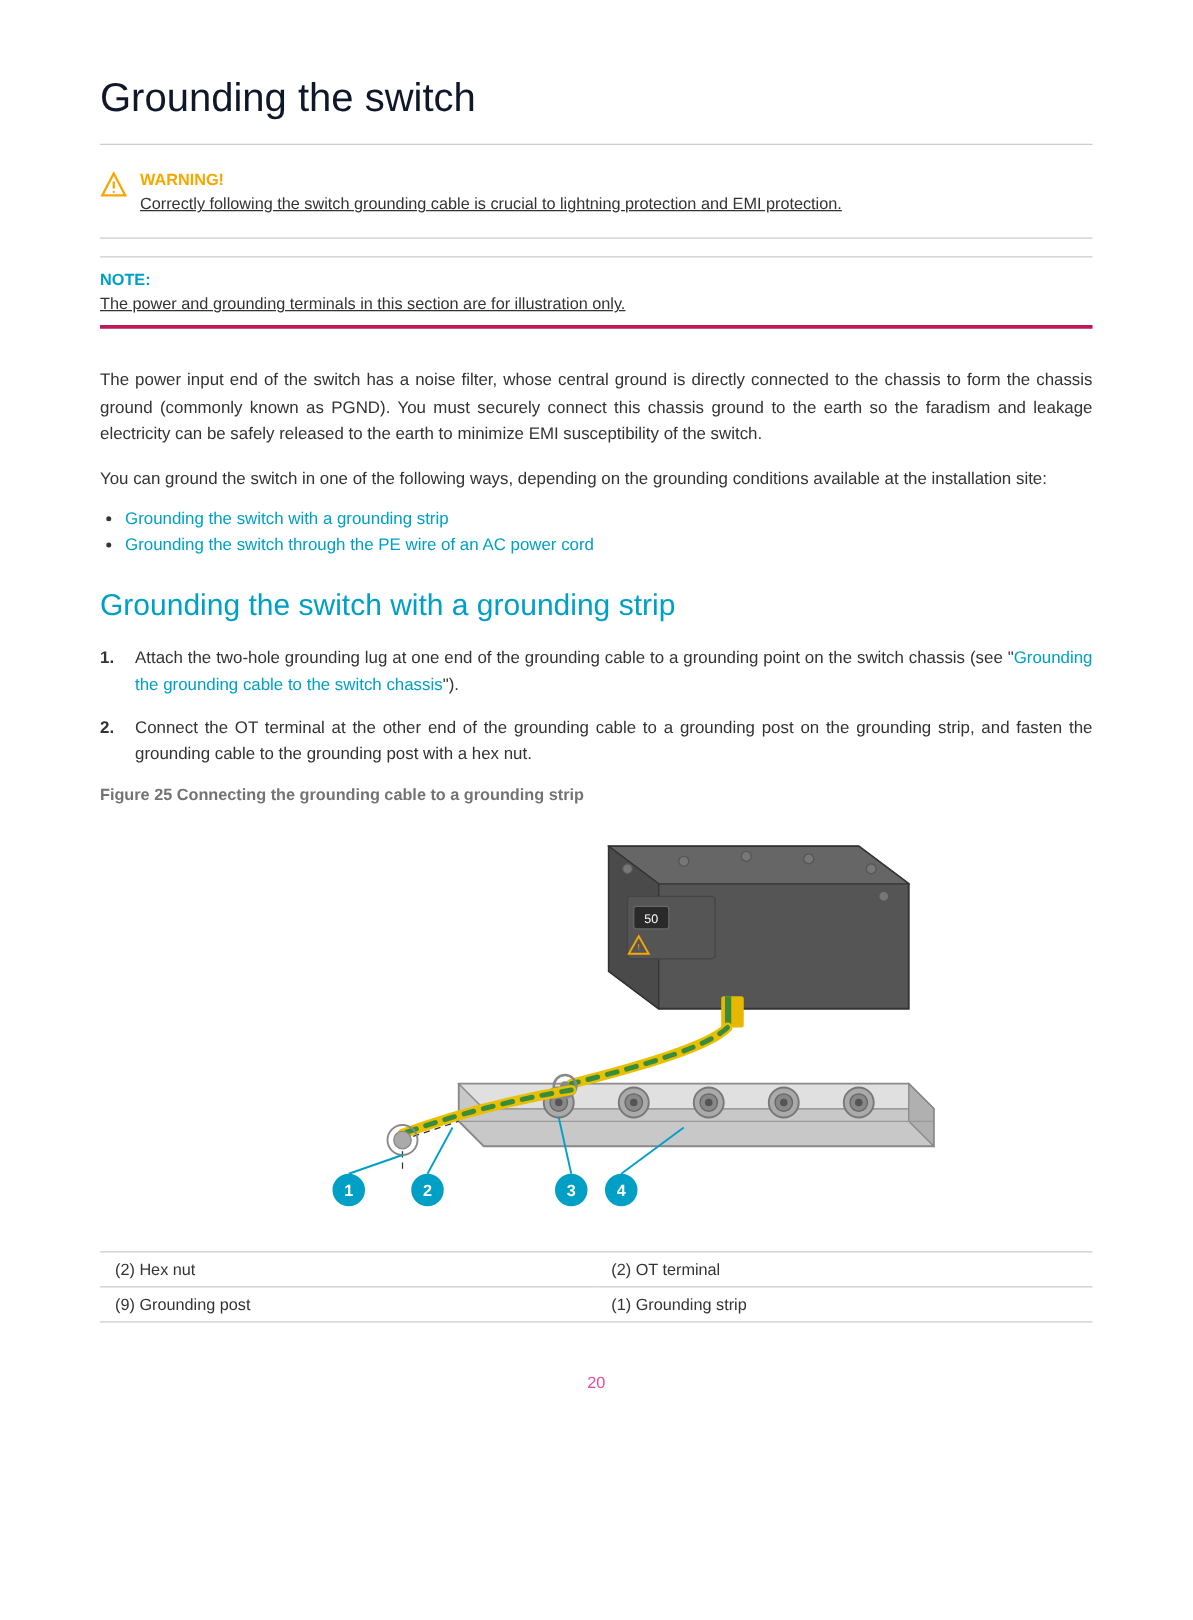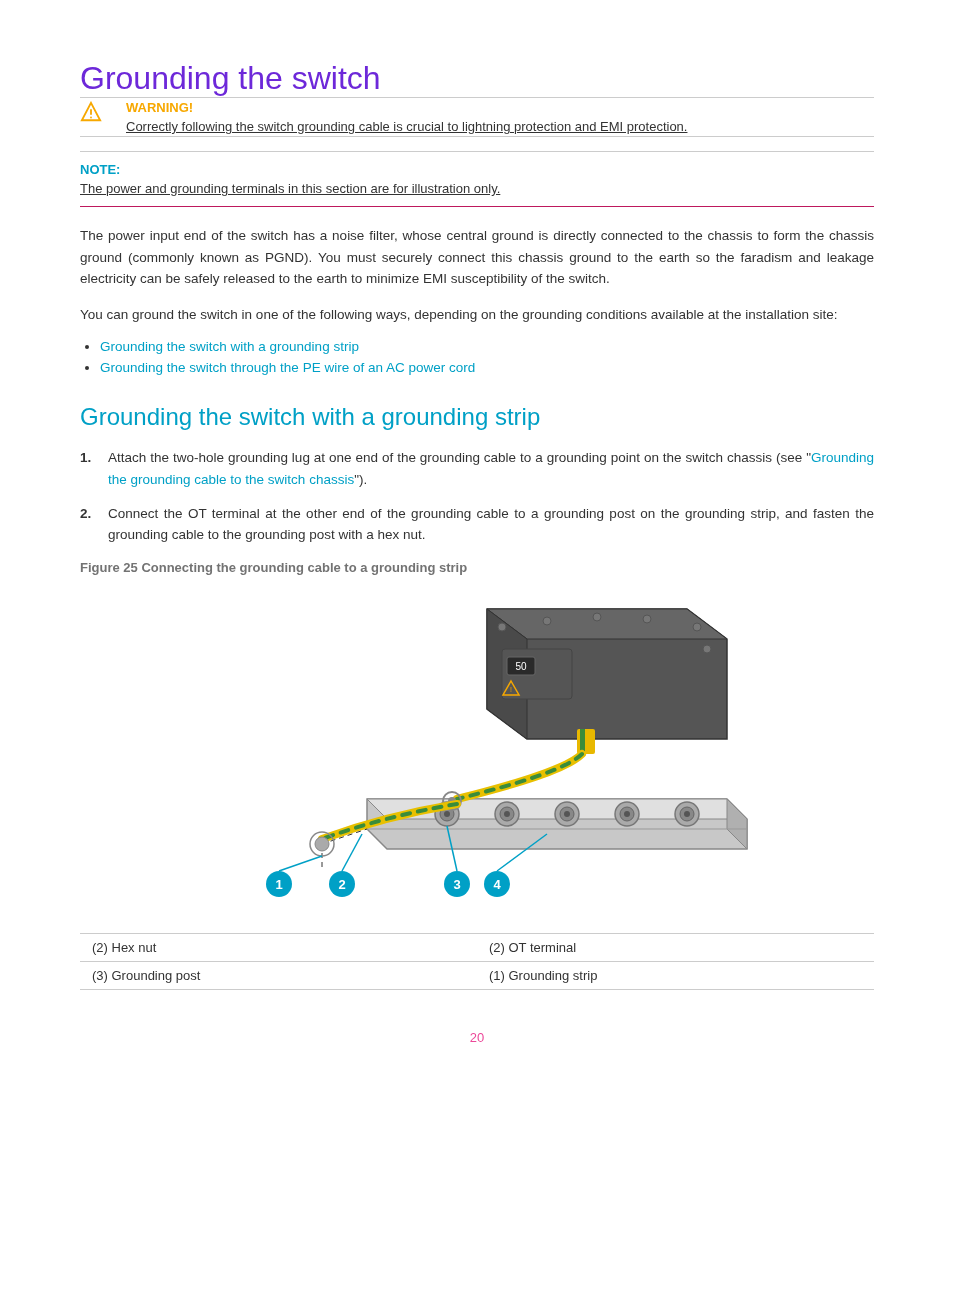--- a/index.html
+++ b/index.html
@@ -9,40 +9,40 @@
       color: #333;
       background: #fff;
       width: 954px;
       min-height: 1296px;
       padding: 60px 80px;
     }
 
     h1.page-title {
       font-size: 32px;
       font-weight: normal;
-      color: #6d28d9;
-      margin-bottom: 0;
+      color: #0f172a;
+      margin-bottom: 18px;
     }
 
     h2.section-title {
       font-size: 24px;
       font-weight: normal;
       color: #00a0c6;
       margin-top: 28px;
       margin-bottom: 16px;
     }
 
     .warning-box {
       border-top: 1px solid #ccc;
       border-bottom: 1px solid #ccc;
-      padding: 2px 0;
+      padding: 20px 0;
       margin-bottom: 14px;
       display: flex;
       align-items: flex-start;
-      gap: 24px;
+      gap: 10px;
     }
 
     .warning-icon {
       flex-shrink: 0;
       width: 22px;
       height: 22px;
       margin-top: 1px;
     }
 
     .warning-content .warning-label {
@@ -52,23 +52,23 @@
       margin-bottom: 4px;
     }
 
     .warning-content .warning-text {
       font-size: 13px;
       text-decoration: underline;
     }
 
     .note-box {
       border-top: 1px solid #ccc;
-      border-bottom: 1px solid #be185d;
+      border-bottom: 3px solid #be185d;
       padding: 10px 0;
-      margin-bottom: 18px;
+      margin-bottom: 30px;
     }
 
     .note-label {
       color: #00a0c6;
       font-weight: bold;
       font-size: 13px;
       margin-bottom: 4px;
     }
 
     .note-text {
@@ -318,19 +318,19 @@
   </div>
 </div>
 
 <table class="parts-table">
   <tbody>
       <tr>
     <td>(2) Hex nut</td>
     <td>(2) OT terminal</td>
   </tr>
   <tr>
-    <td>(3) Grounding post</td>
+    <td>(9) Grounding post</td>
     <td>(1) Grounding strip</td>
   </tr>
 </tbody>
   </table>
 
 <div class="page-number">20</div>
 
 </body></html>

